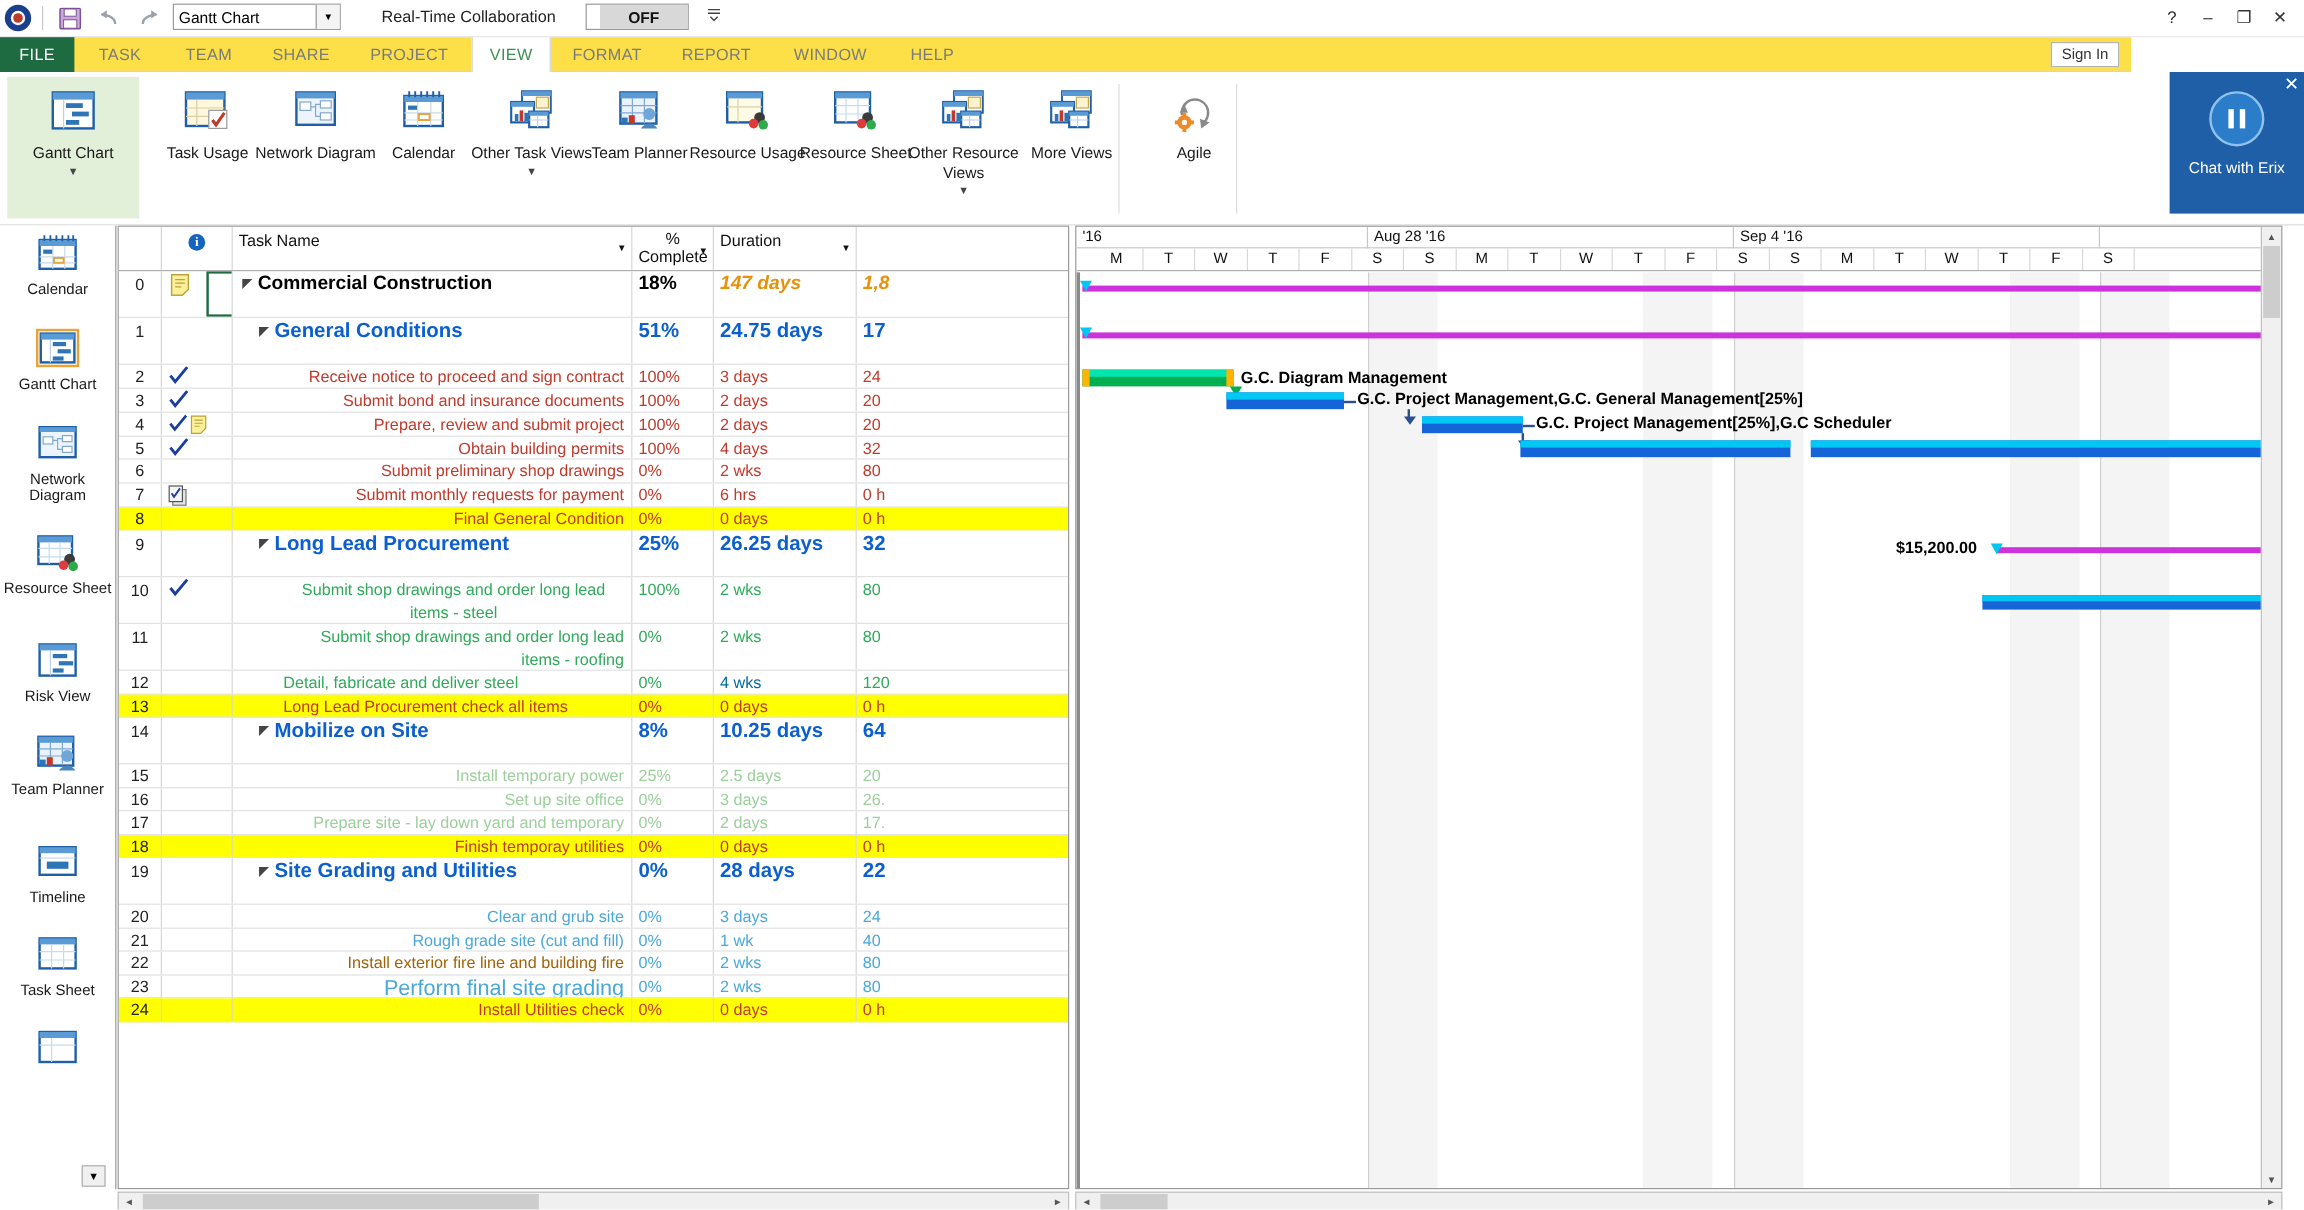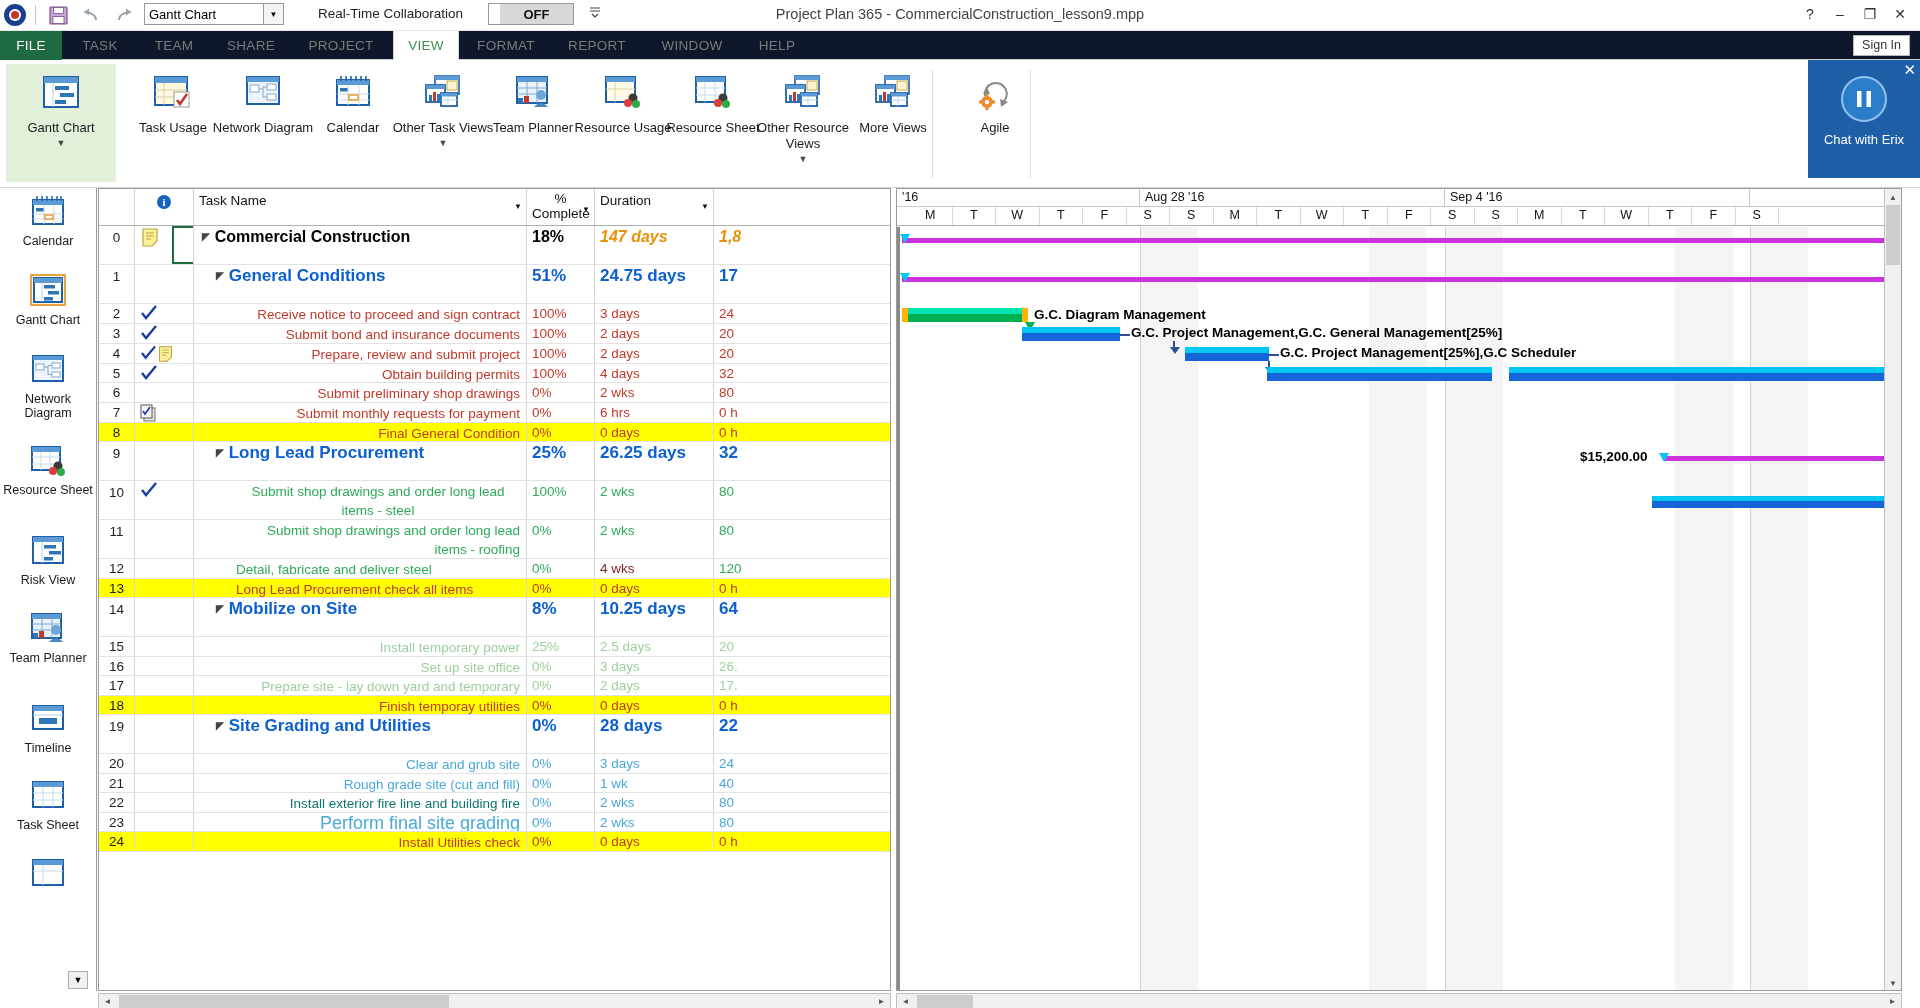--- a/index.html
+++ b/index.html
@@ -58,22 +58,22 @@
   }
   .tb-right { position: absolute; right: 6px; top: 2px; display: flex; gap: 2px; }
   .tb-right div {
     width: 28px; height: 24px; display: flex; align-items: center; justify-content: center;
     font-size: 14px; color: #333; cursor: pointer;
   }
   .tb-close { color: #333; }
 
   
   .menubar {
-    position: absolute; top: 31px; left: 0; width: 1920px; height: 29px;
-    background: #0f172a; border-bottom: 1px solid #d4d4d4;
+    position: absolute; top: 31px; left: 0; width: 1776px; height: 29px;
+    background: #fde047; border-bottom: 1px solid #d4d4d4;
   }
   .mtab {
     position: absolute; top: 0; height: 29px; line-height: 29px;
     font-size: 13.5px; color: #7b7b7b; text-align: center; cursor: pointer;
     letter-spacing: 0.3px;
   }
   .mtab.file { background: #1e6b41; color: #fff; font-size: 13.5px; }
   .mtab.active {
     color: #3f8f4f; background: #fff;
     border-left: 1px solid #d4d4d4; border-right: 1px solid #d4d4d4;
@@ -257,21 +257,20 @@
     <div class="rtc-label">Real-Time Collaboration</div>
     <div class="rtc-toggle">
       <div class="rtc-knob">OFF</div>
     </div>
     <div class="qat-more">
       <svg width="12" height="16" viewBox="0 0 12 16">
           <path d="M1 4 H11 M1 7 H11 M3 10 L6 13 L9 10" stroke="#444" stroke-width="1.2" fill="none"></path>
         </svg>
     </div>
 
-    <div class="tb-title">Project Plan 365 - CommercialConstruction_lesson9.mpp</div>
 
     <div class="tb-right">
       <div>?</div>
       <div>–</div>
       <div>❐</div>
       <div class="tb-close">✕</div>
     </div>
   </div>
 
   <div class="menubar">
@@ -818,21 +817,21 @@
             <div class="cell c-name" style="padding-left:42px;padding-top:1px;text-align:right;padding-right:6px;"><span class="tname" style="color:#2faa5a;font-weight:normal;font-size:13.5px;line-height:19px">Submit shop drawings and order long lead items - roofing</span></div>
             <div class="cell c-pct" style="color:#2faa5a;font-weight:normal;font-size:13.5px;padding-top:1px;line-height:19px">0%</div>
             <div class="cell c-dur" style="color:#2faa5a;font-weight:normal;font-size:13.5px;padding-top:1px;line-height:19px">2 wks</div>
             <div class="cell c-work" style="color:#2faa5a;font-weight:normal;font-size:13.5px;padding-top:1px;line-height:19px">80 </div>
           </div>
           <div class="row" style="top: 370px; height: 20px;">
             <div class="cell c-id" style="line-height:16px">12</div>
             <div class="cell c-ind" style="padding-top:1px"></div>
             <div class="cell c-name" style="padding-left:42px;padding-top:1px;text-align:left;padding-right:6px;"><span class="tname" style="color:#2faa5a;font-weight:normal;font-size:13.5px;line-height:18px">Detail, fabricate and deliver steel</span></div>
             <div class="cell c-pct" style="color:#2faa5a;font-weight:normal;font-size:13.5px;padding-top:1px;line-height:18px">0%</div>
-            <div class="cell c-dur" style="color:#7f1d1d;font-weight:normal;font-size:13.5px;padding-top:1px;line-height:18px">4 wks</div>
+            <div class="cell c-dur" style="color:#0369a1;font-weight:normal;font-size:13.5px;padding-top:1px;line-height:18px">4 wks</div>
             <div class="cell c-work" style="color:#2faa5a;font-weight:normal;font-size:13.5px;padding-top:1px;line-height:18px">120</div>
           </div>
           <div class="row hl" style="top: 390px; height: 19px;">
             <div class="cell c-id hl" style="line-height:15px">13</div>
             <div class="cell c-ind" style="padding-top:1px"></div>
             <div class="cell c-name hl" style="padding-left:42px;padding-top:1px;text-align:left;padding-right:6px;"><span class="tname" style="color:#c0392b;font-weight:normal;font-size:13.5px;line-height:18px">Long Lead Procurement check all items</span></div>
             <div class="cell c-pct hl" style="color:#c0392b;font-weight:normal;font-size:13.5px;padding-top:1px;line-height:18px">0%</div>
             <div class="cell c-dur hl" style="color:#c0392b;font-weight:normal;font-size:13.5px;padding-top:1px;line-height:18px">0 days</div>
             <div class="cell c-work hl" style="color:#c0392b;font-weight:normal;font-size:13.5px;padding-top:1px;line-height:18px">0 h</div>
           </div>
@@ -896,21 +895,21 @@
             <div class="cell c-id" style="line-height:15px">21</div>
             <div class="cell c-ind" style="padding-top:1px"></div>
             <div class="cell c-name" style="padding-left:42px;padding-top:1px;text-align:right;padding-right:6px;"><span class="tname" style="color:#4aa8d8;font-weight:normal;font-size:13.5px;line-height:18px">Rough grade site (cut and fill)</span></div>
             <div class="cell c-pct" style="color:#4aa8d8;font-weight:normal;font-size:13.5px;padding-top:1px;line-height:18px">0%</div>
             <div class="cell c-dur" style="color:#4aa8d8;font-weight:normal;font-size:13.5px;padding-top:1px;line-height:18px">1 wk</div>
             <div class="cell c-work" style="color:#4aa8d8;font-weight:normal;font-size:13.5px;padding-top:1px;line-height:18px">40 </div>
           </div>
           <div class="row" style="top: 604px; height: 20px;">
             <div class="cell c-id" style="line-height:16px">22</div>
             <div class="cell c-ind" style="padding-top:1px"></div>
-            <div class="cell c-name" style="padding-left:42px;padding-top:1px;text-align:right;padding-right:6px;"><span class="tname" style="color:#0f766e;font-weight:normal;font-size:13.5px;line-height:18px">Install exterior fire line and building fire</span></div>
+            <div class="cell c-name" style="padding-left:42px;padding-top:1px;text-align:right;padding-right:6px;"><span class="tname" style="color:#a16207;font-weight:normal;font-size:13.5px;line-height:18px">Install exterior fire line and building fire</span></div>
             <div class="cell c-pct" style="color:#4aa8d8;font-weight:normal;font-size:13.5px;padding-top:1px;line-height:18px">0%</div>
             <div class="cell c-dur" style="color:#4aa8d8;font-weight:normal;font-size:13.5px;padding-top:1px;line-height:18px">2 wks</div>
             <div class="cell c-work" style="color:#4aa8d8;font-weight:normal;font-size:13.5px;padding-top:1px;line-height:18px">80 </div>
           </div>
           <div class="row" style="top: 624px; height: 19px;">
             <div class="cell c-id" style="line-height:15px">23</div>
             <div class="cell c-ind" style="padding-top:1px"></div>
             <div class="cell c-name" style="padding-left:42px;padding-top:1px;text-align:right;padding-right:6px;"><span class="tname" style="color:#4aa8d8;font-weight:normal;font-size:18px;line-height:18px">Perform final site grading</span></div>
             <div class="cell c-pct" style="color:#4aa8d8;font-weight:normal;font-size:13.5px;padding-top:1px;line-height:18px">0%</div>
             <div class="cell c-dur" style="color:#4aa8d8;font-weight:normal;font-size:13.5px;padding-top:1px;line-height:18px">2 wks</div>

